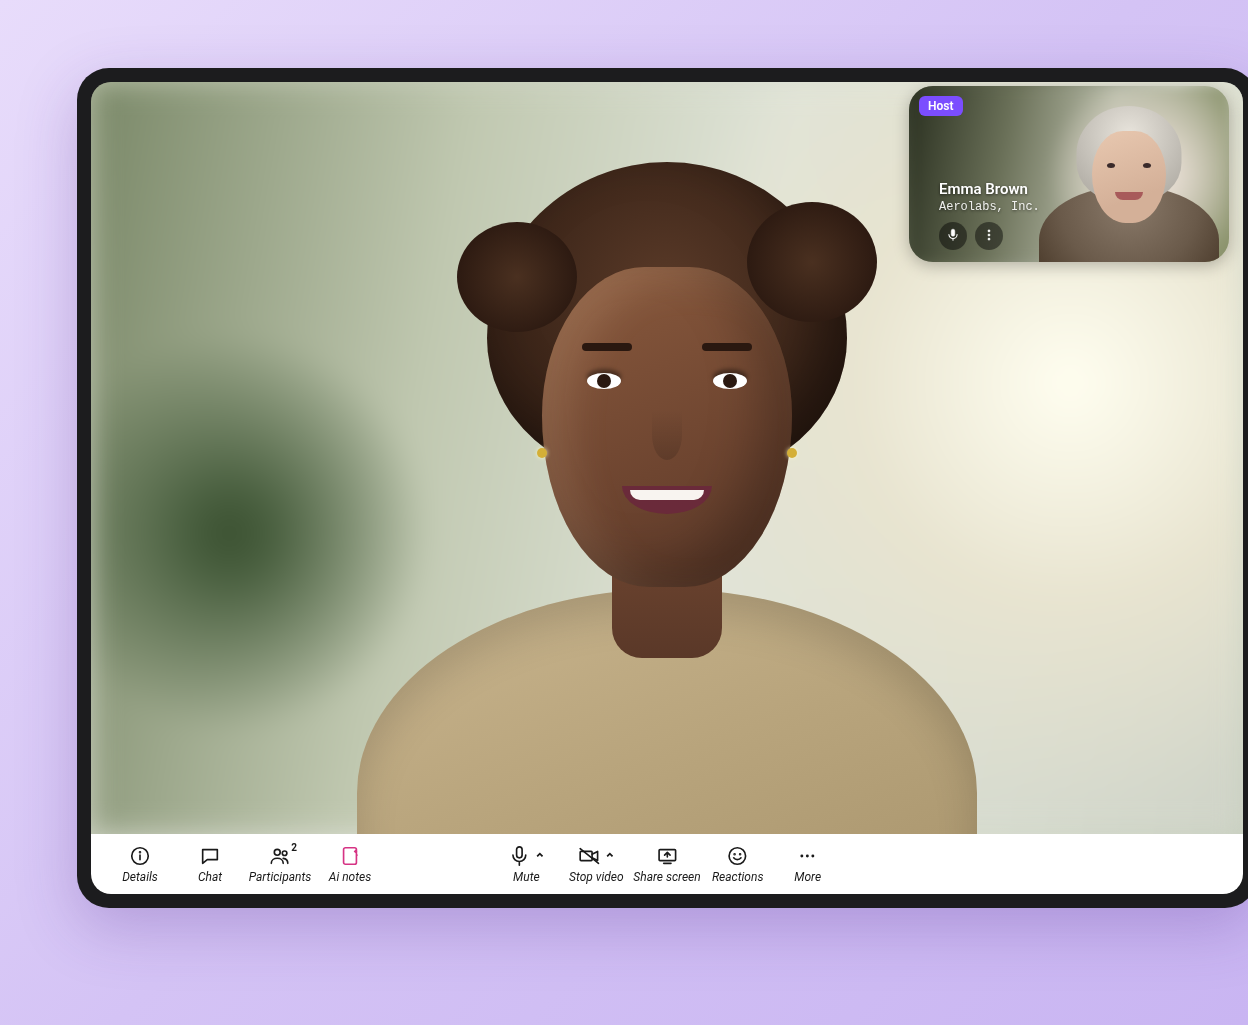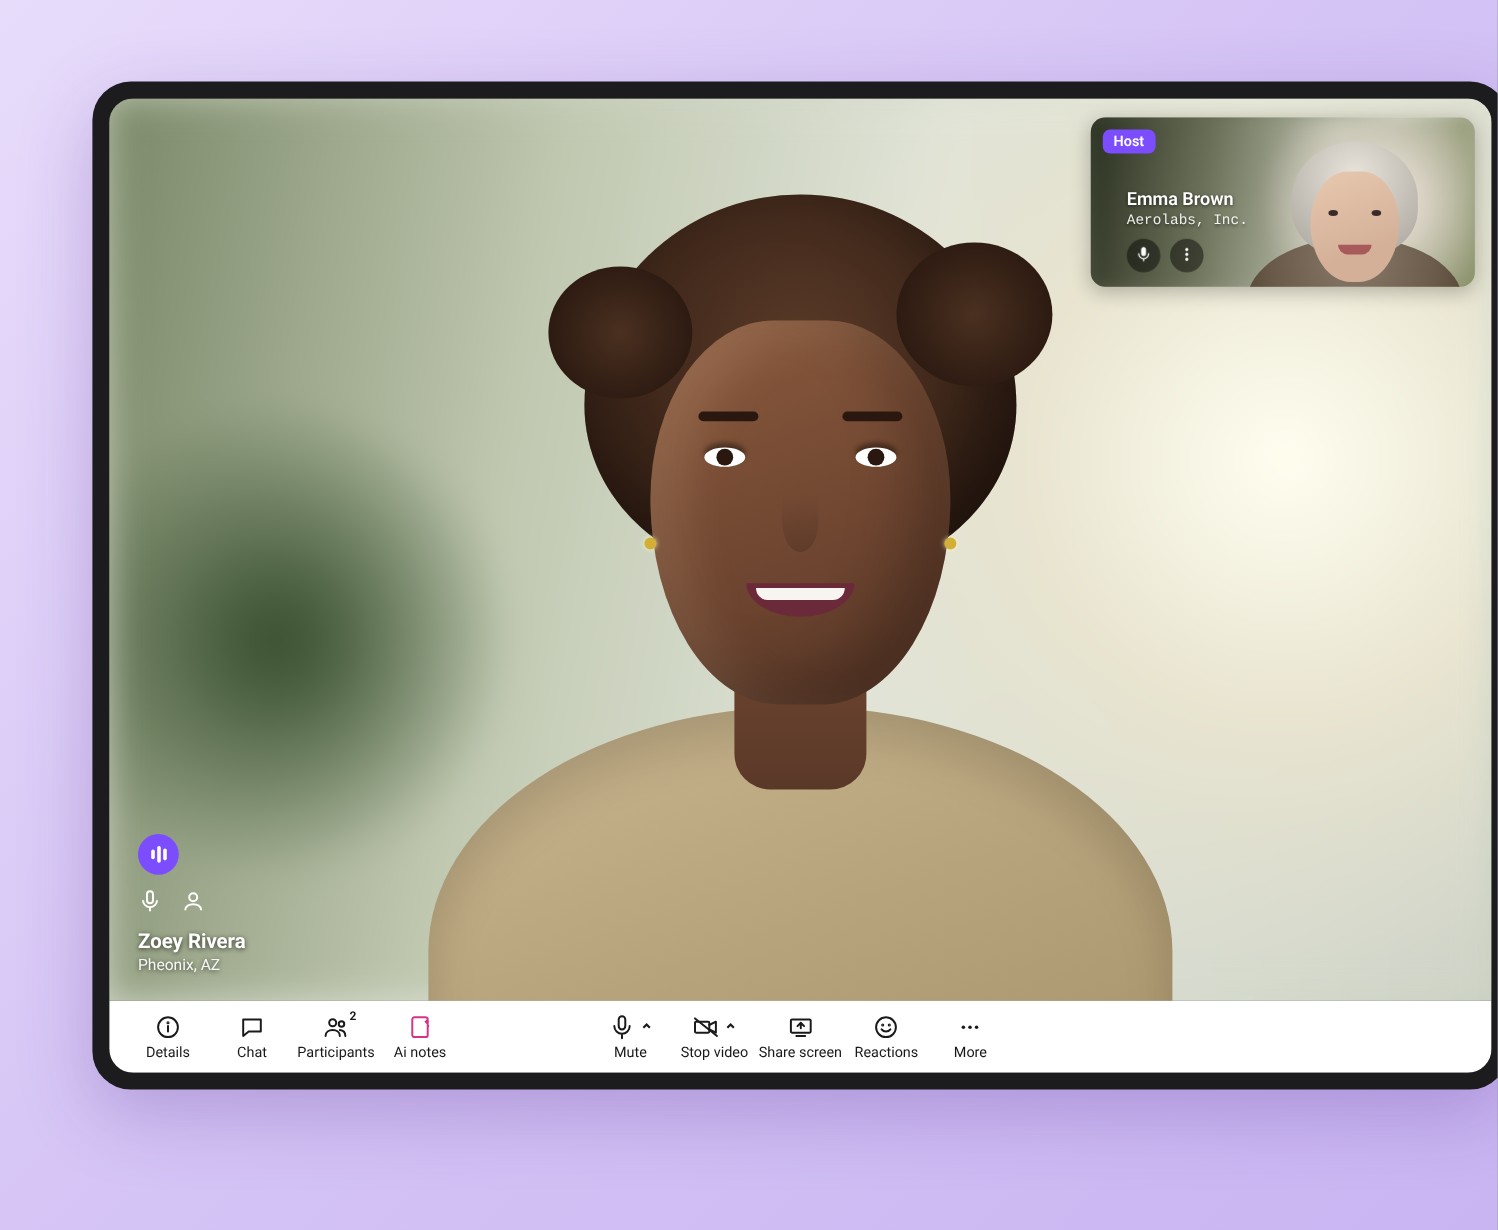--- a/index.html
+++ b/index.html
@@ -99,24 +99,24 @@
   .nose{position:absolute;left:50%;top:41%;transform:translateX(-50%);width:30px;height:50px;background:linear-gradient(180deg,transparent 0%, rgba(0,0,0,0.15) 100%);border-radius:0 0 50% 50%;}
   .mouth{position:absolute;left:50%;top:51%;transform:translateX(-50%);width:90px;height:28px;background:#6a2a3a;border-radius:0 0 45px 45px / 0 0 28px 28px;overflow:hidden;}
   .mouth::after{content:"";position:absolute;left:8px;right:8px;top:4px;height:10px;background:#f8f4f0;border-radius:0 0 20px 20px;}
   .earrings{position:absolute;left:50%;top:46%;transform:translateX(-50%);width:260px;display:flex;justify-content:space-between;}
   .earring{width:10px;height:10px;background:#d4af37;border-radius:50%;box-shadow:0 0 4px rgba(255,255,200,0.8);}
 
   
   .pip {
     position: absolute;
     right: 14px;
-    top: 16px;
+    top: 4px;
     width: 320px;
-    height: 141px;
-    border-radius: 12px;
+    height: 176px;
+    border-radius: 24px;
     overflow: hidden;
     box-shadow: 0 4px 16px rgba(0,0,0,0.25);
     background: linear-gradient(110deg, #3a4030 0%, #6a7058 30%, #d0d4c8 70%, #889068 100%);
   }
   .pip-bg{
     position:absolute;inset:0;
     background:
       radial-gradient(circle at 75% 50%, #f0e8dc 0%, #e0d8cc 12%, transparent 40%),
       linear-gradient(100deg,#2a3020 0%, #6a7058 30%, #b8bca8 60%, #889068 100%);
     filter: blur(6px);
@@ -187,21 +187,21 @@
   .tool-item{
     display:flex;flex-direction:column;align-items:center;justify-content:center;
     min-width:66px; height:52px;
     cursor:pointer;
     border-radius:8px;
     gap:3px;
     position:relative;
   }
   .tool-icon{width:22px;height:22px;display:flex;align-items:center;justify-content:center;position:relative;}
   .tool-icon svg{width:22px;height:22px;stroke:#1a1a1a;fill:none;stroke-width:1.8;stroke-linecap:round;stroke-linejoin:round;}
-  .tool-label{font-size:12px;color:#1a1a1a;}
+  .tool-label{font-size:12px;color:#1a1a1a;font-style:italic;}
   .tool-item.ai .tool-icon svg{stroke:#d63384;}
   .tool-item.ai .tool-label{color:#1a1a1a;text-align:center;}
   .tool-item.ai .tool-icon{position:relative;}
   .badge{
     position:absolute; top:-3px; right:-6px;
     font-size:10px; font-weight:700; color:#1a1a1a;
   }
   .chev{
     width:10px;height:10px;display:inline-flex;align-items:center;justify-content:center;
   }
@@ -271,45 +271,20 @@
                     <circle cx="12" cy="5" r="1.8" fill="#fff"></circle>
                     <circle cx="12" cy="12" r="1.8" fill="#fff"></circle>
                     <circle cx="12" cy="19" r="1.8" fill="#fff"></circle>
                   </svg>
               </span>
             </div>
           </div>
         </div>
       </div>
 
-      <div class="speaker-overlay">
-        <div class="waveform-badge">
-          <div class="bars">
-              <span></span>
-              <span></span>
-              <span></span>
-            </div>
-        </div>
-        <div class="speaker-icons-row">
-          <span>
-            <svg viewBox="0 0 24 24">
-                <rect x="9" y="2" width="6" height="12" rx="3"></rect>
-                <path d="M5 11a7 7 0 0 0 14 0M12 18v4"></path>
-              </svg>
-          </span>
-          <span>
-            <svg viewBox="0 0 24 24">
-                <circle cx="12" cy="8" r="4"></circle>
-                <path d="M4 21c0-4 4-6 8-6s8 2 8 6"></path>
-              </svg>
-          </span>
-        </div>
-        <div class="speaker-name">Zoey Rivera</div>
-        <div class="speaker-sub">Pheonix, AZ</div>
-      </div>
     </div>
 
     <div class="toolbar">
       <div class="tool-group-left">
 
         <div class="tool-item">
           <div class="tool-icon">
             <svg viewBox="0 0 24 24">
                 <circle cx="12" cy="12" r="9"></circle>
                 <line x1="12" y1="11" x2="12" y2="16"></line>

